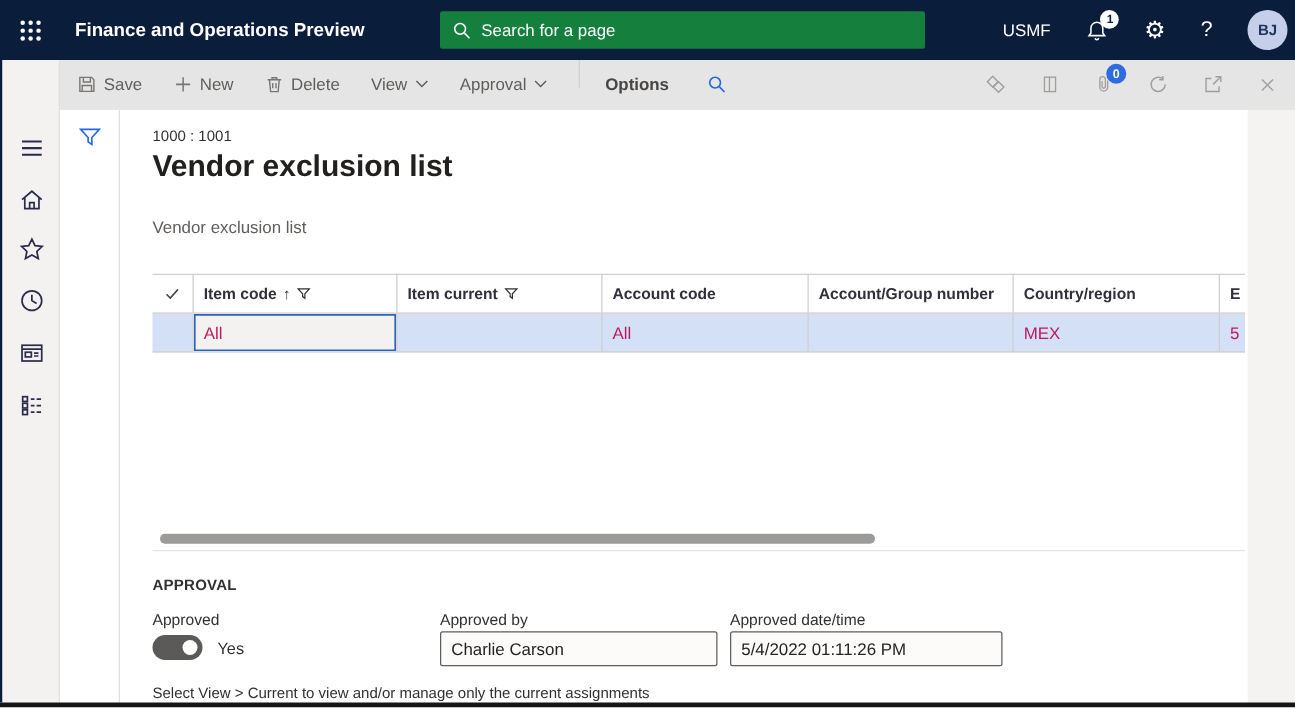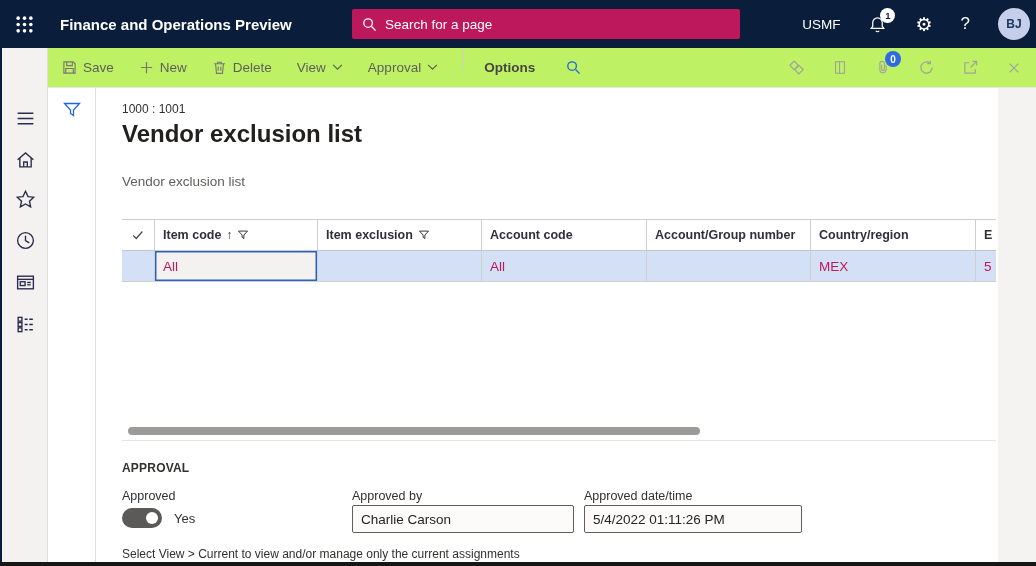--- a/index.html
+++ b/index.html
@@ -14,21 +14,21 @@
 
   
   .topbar {
     position:absolute; left:0; top:0; width:1036px; height:48px;
     background:#0A1E3C; display:flex; align-items:center;
   }
   .waffle { width:48px; height:48px; display:flex; align-items:center; justify-content:center; color:#fff; cursor:pointer; }
   .app-title { color:#fff; font-size:15px; font-weight:700; margin-left:12px; white-space:nowrap; }
   .tb-search {
     position:absolute; left:352px; top:9px; width:388px; height:30px;
-    background:#be185d; border-radius:2px; display:flex; align-items:center; padding:0 10px; color:#fff;
+    background:#15803d; border-radius:2px; display:flex; align-items:center; padding:0 10px; color:#fff;
   }
   .tb-search input {
     background:transparent; border:none; outline:none; color:#fff;
     font-size:13.5px; margin-left:8px; width:320px; font-family:"Liberation Sans",sans-serif;
   }
   .tb-search input::placeholder { color:#fff; opacity:1; }
   .tb-right { position:absolute; right:6px; top:0; height:48px; display:flex; align-items:center; gap:28px; color:#fff;justify-content:space-between; }
   .company { font-size:13.5px; cursor:pointer; }
   .tb-ic { position:relative; color:#fff; cursor:pointer; display:flex; align-items:center; justify-content:center; }
   .bell-badge {
@@ -49,21 +49,21 @@
   
   .sidebar {
     position:absolute; left:2px; top:48px; width:46px; height:514px;
     background:#F3F2F1; border-right:1px solid #E1DFDD;
   }
   .sb-ic { position:absolute; left:13px; width:21px; height:21px; color:#2B2B4C; cursor:pointer; }
 
   
   .toolbar {
     position:absolute; left:48px; top:48px; width:988px; height:40px;
-    background:#bef264; border-bottom:1px solid #E8E6E4;
+    background:#e5e5e5; border-bottom:1px solid #E8E6E4;
     display:flex; padding:0 14px;
   }
   .tbar-btn {
     display:flex; align-items:center; gap:6px; color:#605E5C; font-size:13.5px;
     margin-right:25px; cursor:pointer; white-space:nowrap;
   }
   .tbar-btn .ic { color:#797775; }
   .tbar-sep { width:1px; height:22px; background:#D2D0CE; margin-right:20px; }
   .options { color:#484644; font-weight:700; }
   .tbar-search { color:#2266E3; cursor:pointer; margin-right:0; }
@@ -333,21 +333,21 @@
         </svg>
       </div>
       <div class="gc c1">
         <span>Item code</span>
         <span class="sort-arrow">↑</span>
         <svg class="hfunnel" width="12" height="12" viewBox="0 0 20 20" fill="none" stroke="currentColor" stroke-width="1.6">
           <path d="M2.5 3.5h15L11.5 10v6l-3-2.2V10z"></path>
         </svg>
       </div>
       <div class="gc c2">
-        <span>Item exclusion</span>
+        <span>Item current</span>
         <svg class="hfunnel" width="12" height="12" viewBox="0 0 20 20" fill="none" stroke="currentColor" stroke-width="1.6">
           <path d="M2.5 3.5h15L11.5 10v6l-3-2.2V10z"></path>
         </svg>
       </div>
       <div class="gc c3">
         <span>Account code</span>
       </div>
       <div class="gc c4">
         <span>Account/Group number</span>
       </div>

